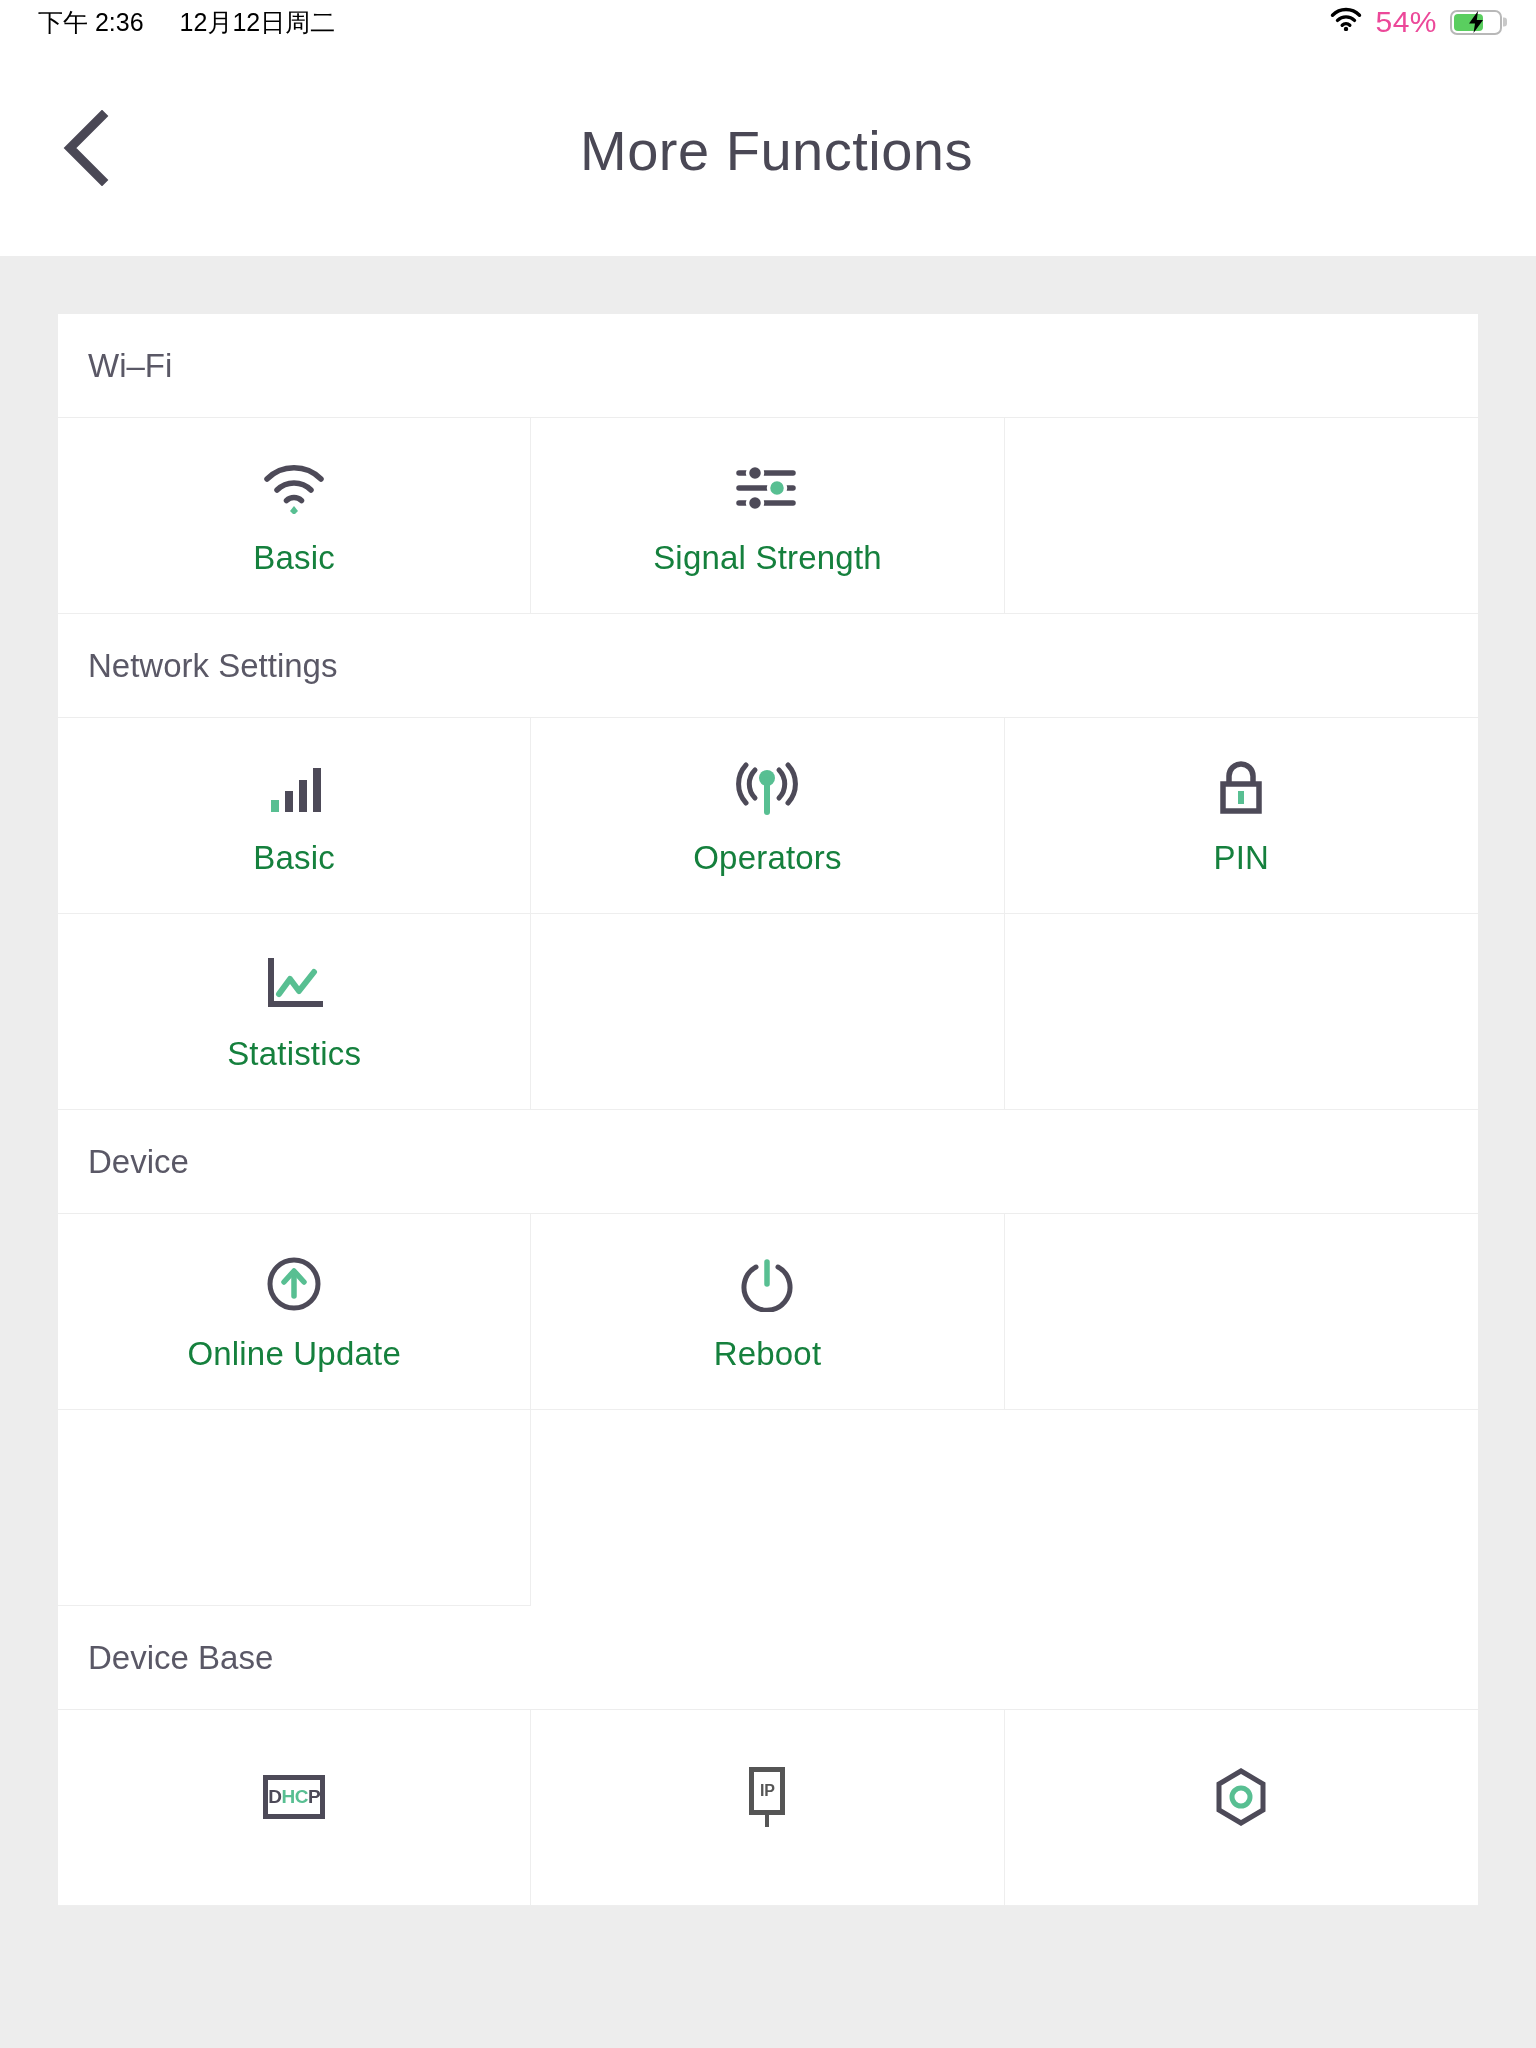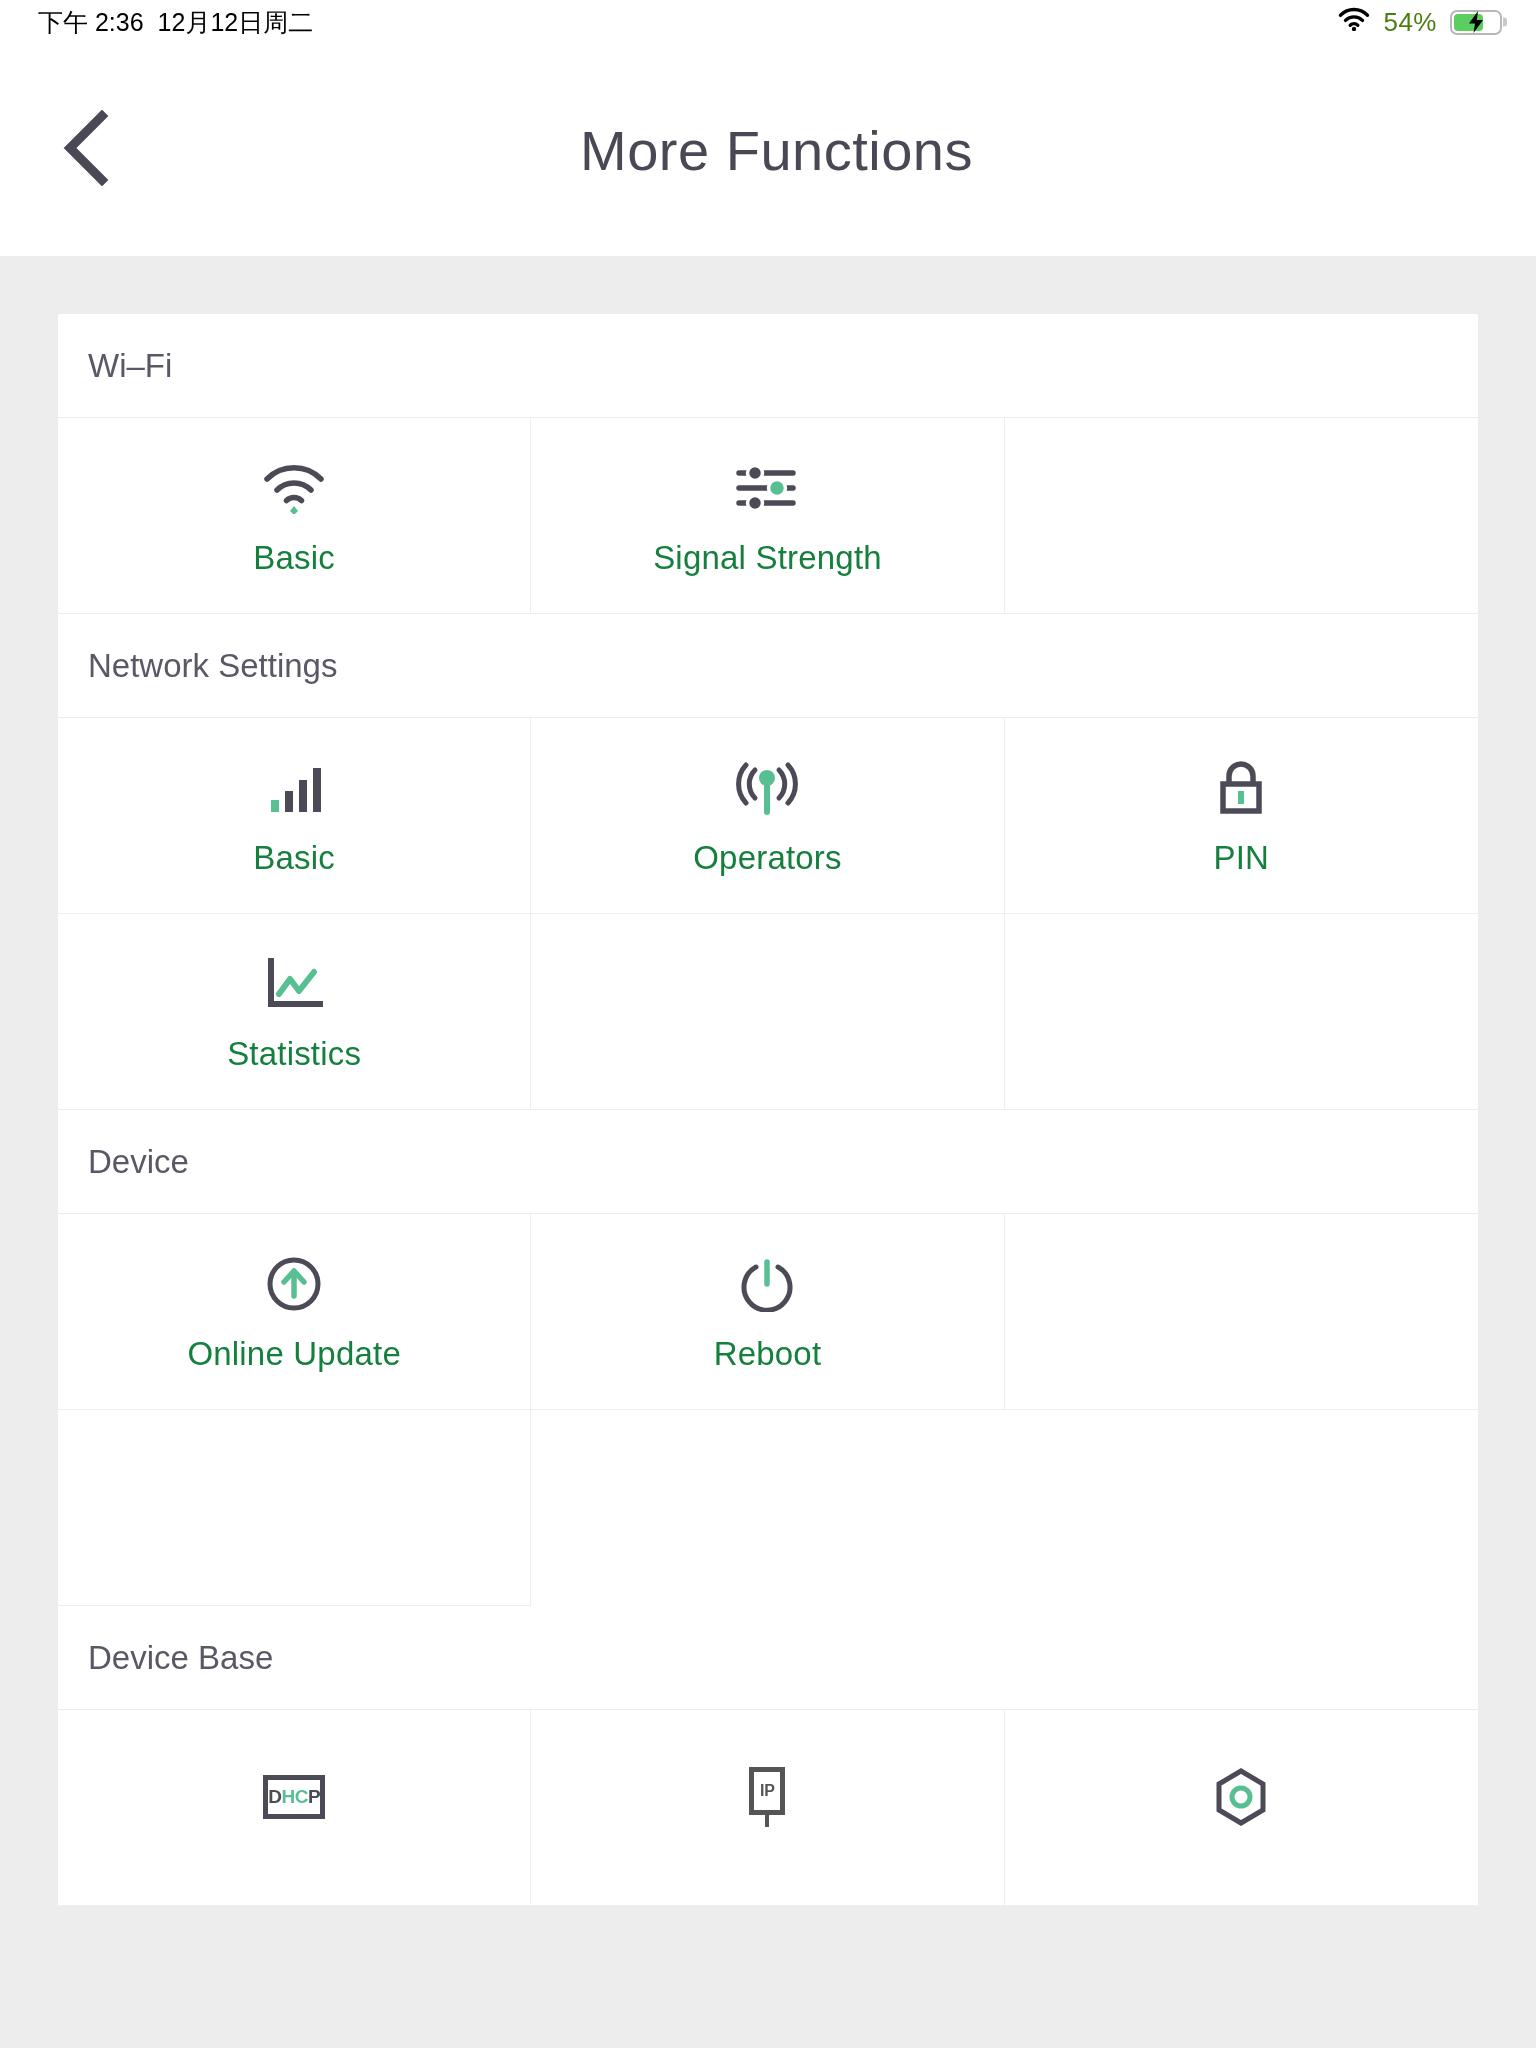--- a/index.html
+++ b/index.html
@@ -19,30 +19,30 @@
     display: flex;
     align-items: center;
     justify-content: space-between;
     padding: 0 34px 0 38px;
     font-size: 25px;
     color: #000000;
   }
   .status-left {
     display: flex;
     align-items: baseline;
-    gap: 14px;
+    gap: 36px;
     white-space: nowrap;
     letter-spacing: 0px;
   }
   .status-right {
     display: flex;
     align-items: center;
     gap: 13px;
   }
-  .status-pct { font-size: 26px; color: #4d7c0f; letter-spacing: .5px; }
+  .status-pct { font-size: 30px; color: #ec4899; letter-spacing: .5px; }
 
   .wifi-status-icon { display: block; }
 
   .battery {
     position: relative;
     width: 52px;
     height: 25px;
     border: 2.5px solid #b8b8b8;
     border-radius: 7px;
     padding: 2px;

